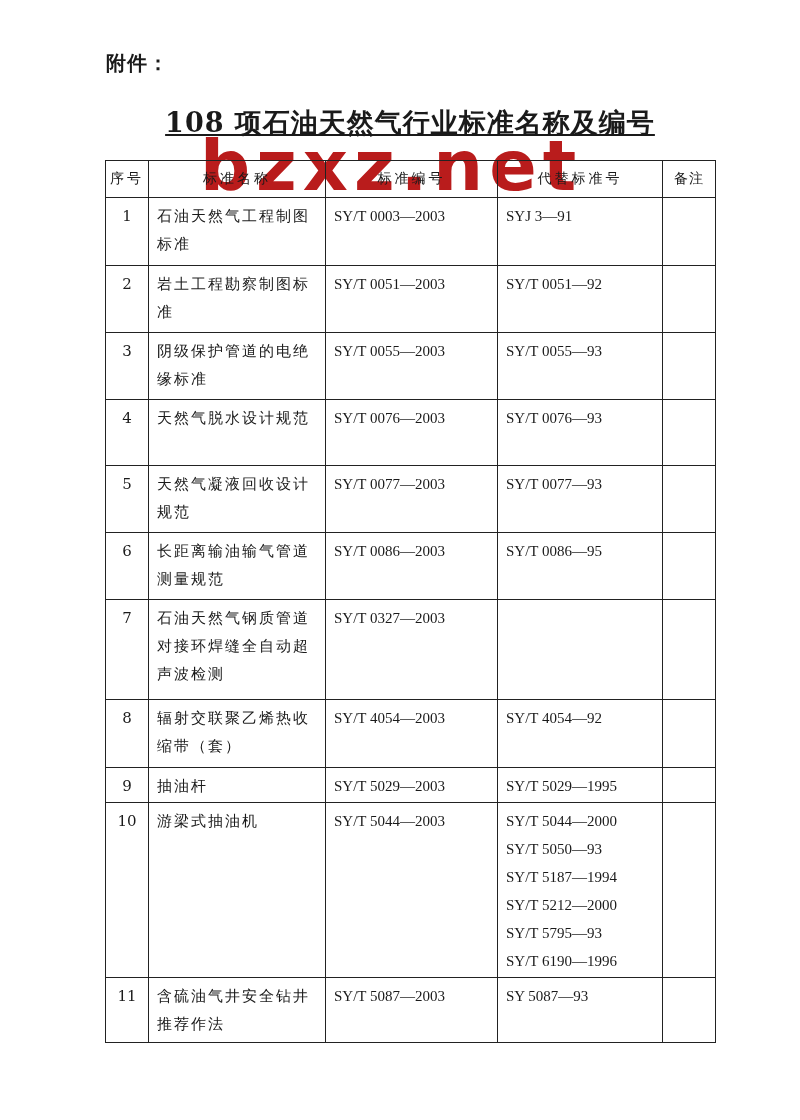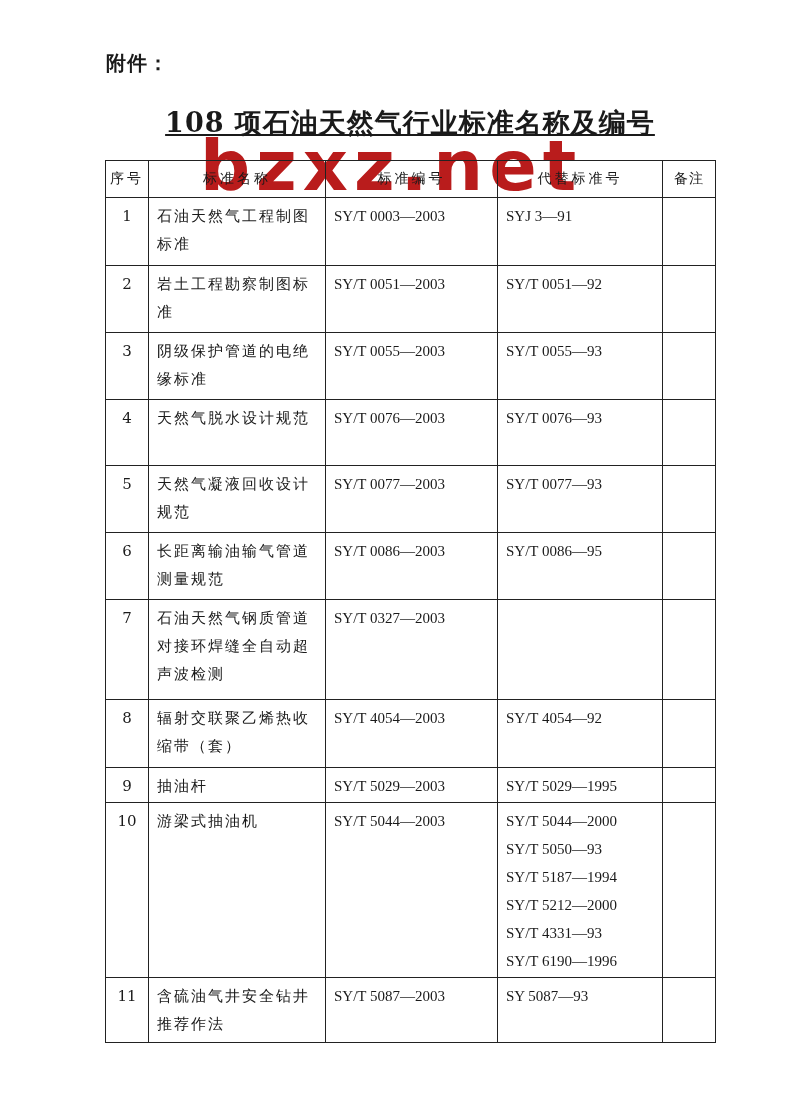--- a/index.html
+++ b/index.html
@@ -146,21 +146,21 @@
       </tr>
       <tr style="height: 172px;">
         <td class="no">10</td>
         <td class="name">游梁式抽油机</td>
         <td class="code">SY/T 5044—2003</td>
         <td class="repl">
           <span class="repl-line">SY/T 5044—2000</span>
           <span class="repl-line">SY/T 5050—93</span>
           <span class="repl-line">SY/T 5187—1994</span>
           <span class="repl-line">SY/T 5212—2000</span>
-          <span class="repl-line">SY/T 4331—93</span>
+          <span class="repl-line">SY/T 5795—93</span>
           <span class="repl-line">SY/T 6190—1996</span>
         </td>
         <td class="remark"></td>
       </tr>
       <tr style="height: 65px;">
         <td class="no">11</td>
         <td class="name">含硫油气井安全钻井推荐作法</td>
         <td class="code">SY/T 5087—2003</td>
         <td class="repl">
           <span class="repl-line">SY 5087—93</span>

